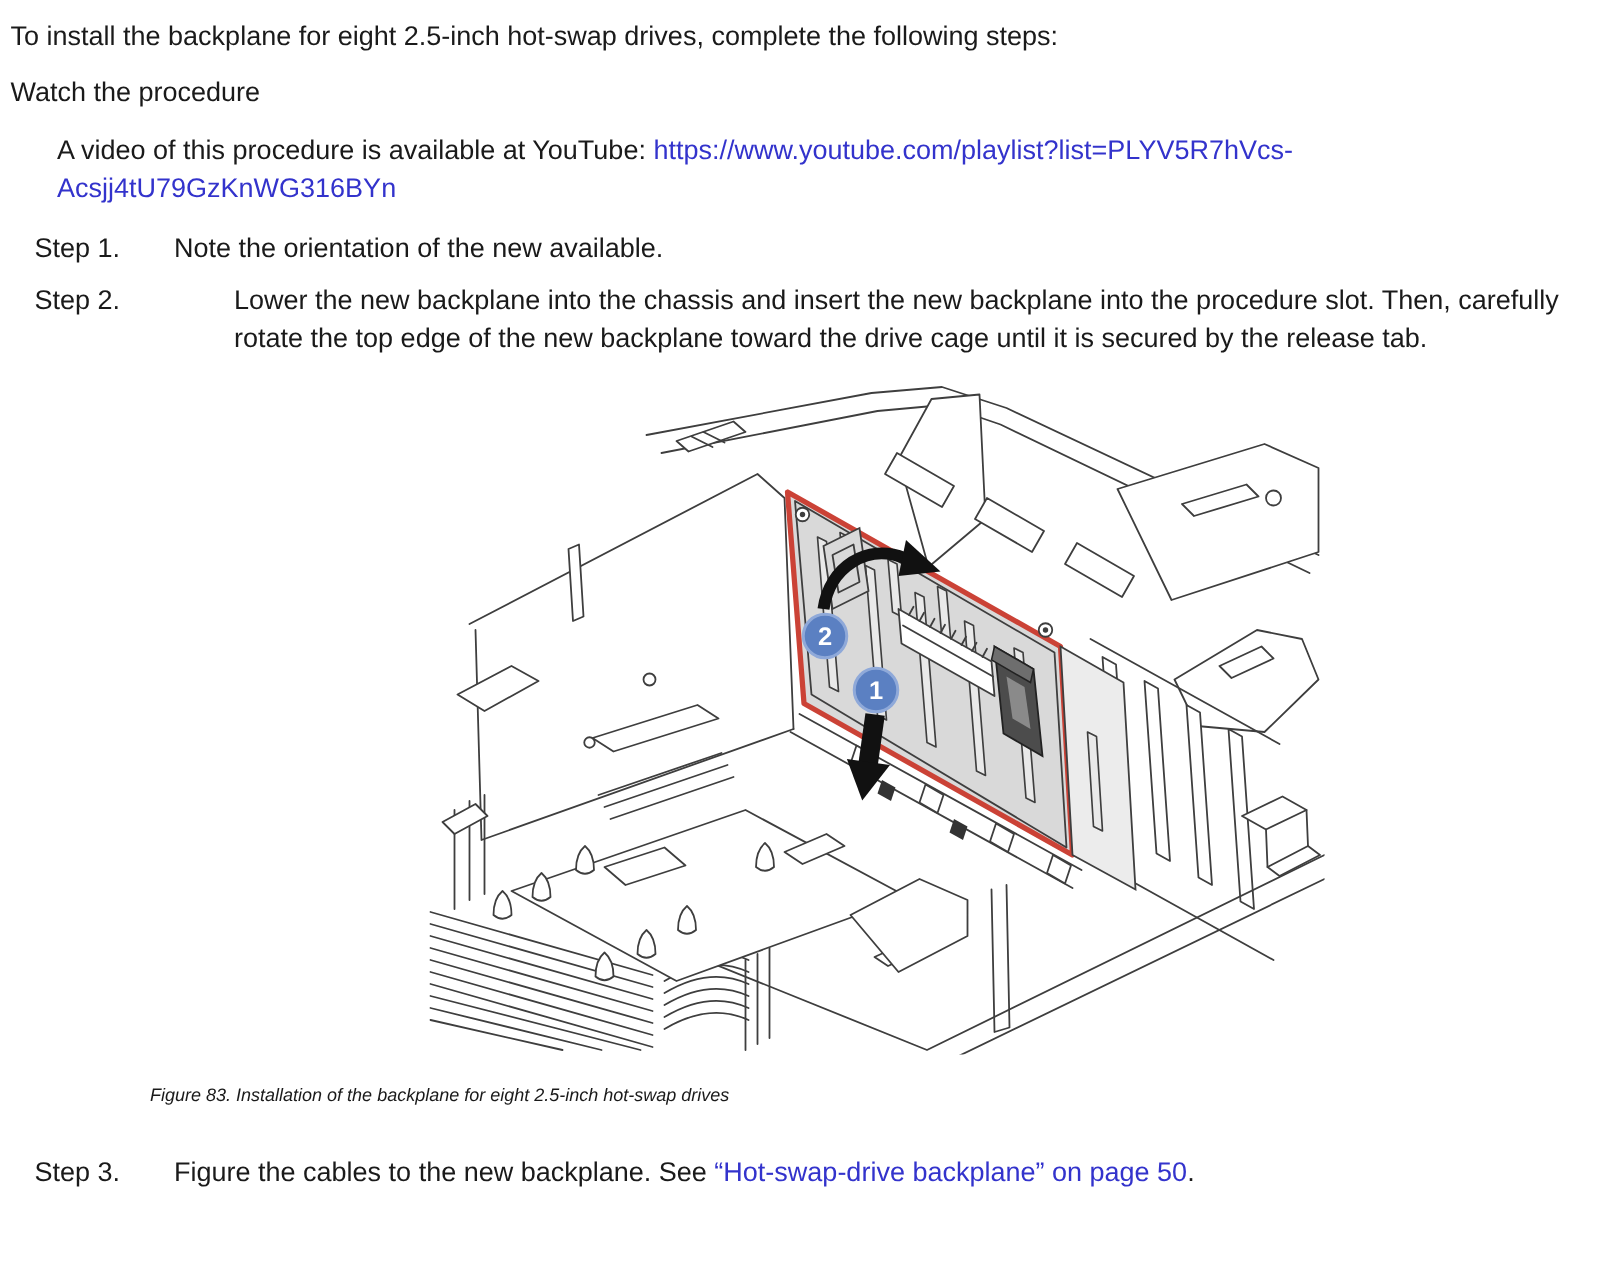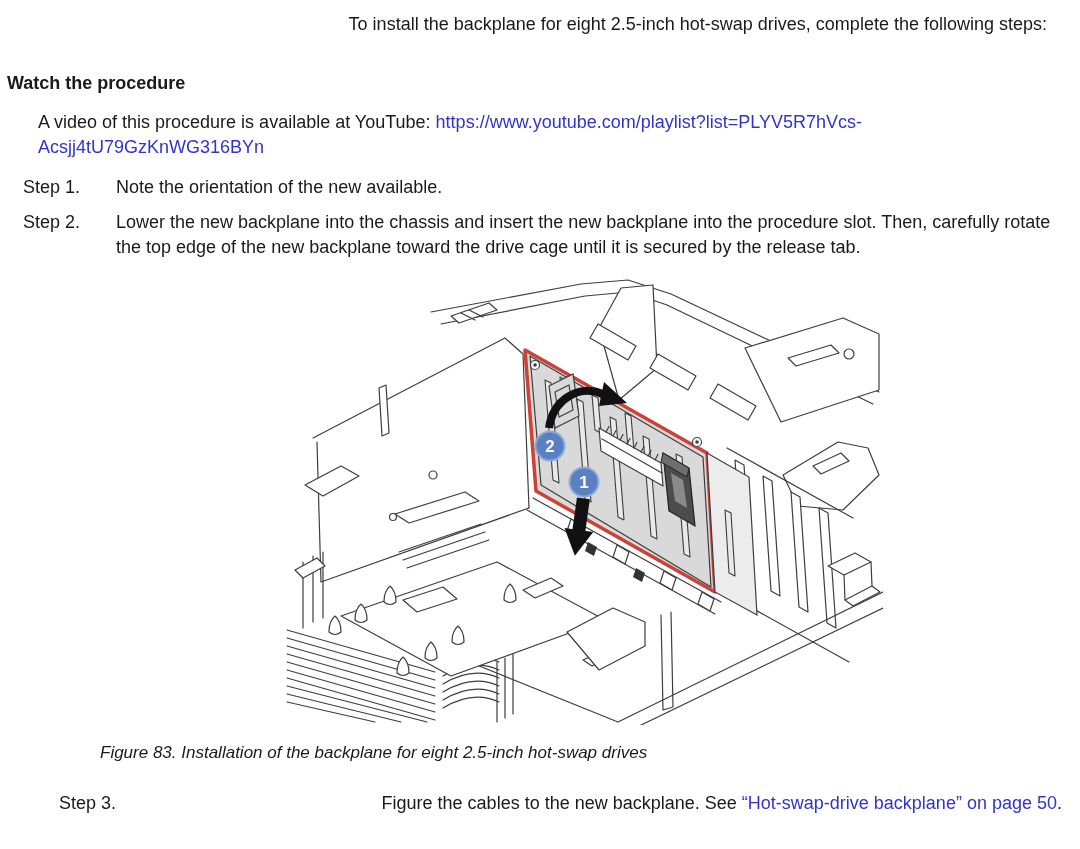--- a/index.html
+++ b/index.html
@@ -4,31 +4,31 @@
 <style>
   html,body{margin:0;padding:0;background:#fff;}
   body{
     width:1080px;height:849px;box-sizing:border-box;overflow:hidden;
     padding:12px 18px 0 7px;
     font-family:"Liberation Sans",sans-serif;
     font-size:18px;line-height:25px;color:#1a1a1a;
   }
   p{margin:0;}
   a{color:#3333cc;text-decoration:none;}
-  .intro{max-width:1040px;text-align:right;}
-  .watch-heading{font-weight:bold;margin-top:34px;}
+  .intro{max-width:1040px;}
+  .watch-heading{font-weight:normal;margin-top:12px;}
   .video-para{margin:14px 0 15px 31px;max-width:1008px;}
   .step{display:flex;align-items:flex-start;margin-left:16px;}
   .step-label{flex:0 0 93px;}
   .step-text{flex:1;max-width:957px;}
   .step-1{margin-top:14px;}
-  .step-2{margin-top:10px;}
-  .step-3{margin-top:26px;text-align:right;}
+  .step-2{margin-top:10px;gap:40px;}
+  .step-3{margin-top:26px;}
   .figure-wrap{margin:10px 0 0 276px;width:600px;height:455px;position:relative;}
-  .caption{margin:15px 0 15px 93px;font-style:italic;font-size:17px;}
+  .caption{margin:15px 0 15px 93px;font-style:italic;font-size:12px;}
   
   .ln{fill:none;stroke:#3e3e3e;stroke-width:1.2;stroke-linejoin:round;stroke-linecap:round;}
   .sheet{fill:#ffffff;stroke:#3e3e3e;stroke-width:1.2;stroke-linejoin:round;}
   .slot{fill:#e9e9e9;stroke:#3e3e3e;stroke-width:1.1;stroke-linejoin:round;}
   .board-gray{fill:#d9d9d9;stroke:#cb4236;stroke-width:3.5;stroke-linejoin:round;}
   .callout-circle{fill:#5b80c2;stroke:#8fa9d9;stroke-width:2;}
   .callout-text{font-family:"Liberation Sans",sans-serif;font-weight:bold;font-size:17px;fill:#ffffff;text-anchor:middle;}
 </style>
 </head>
 <body>

